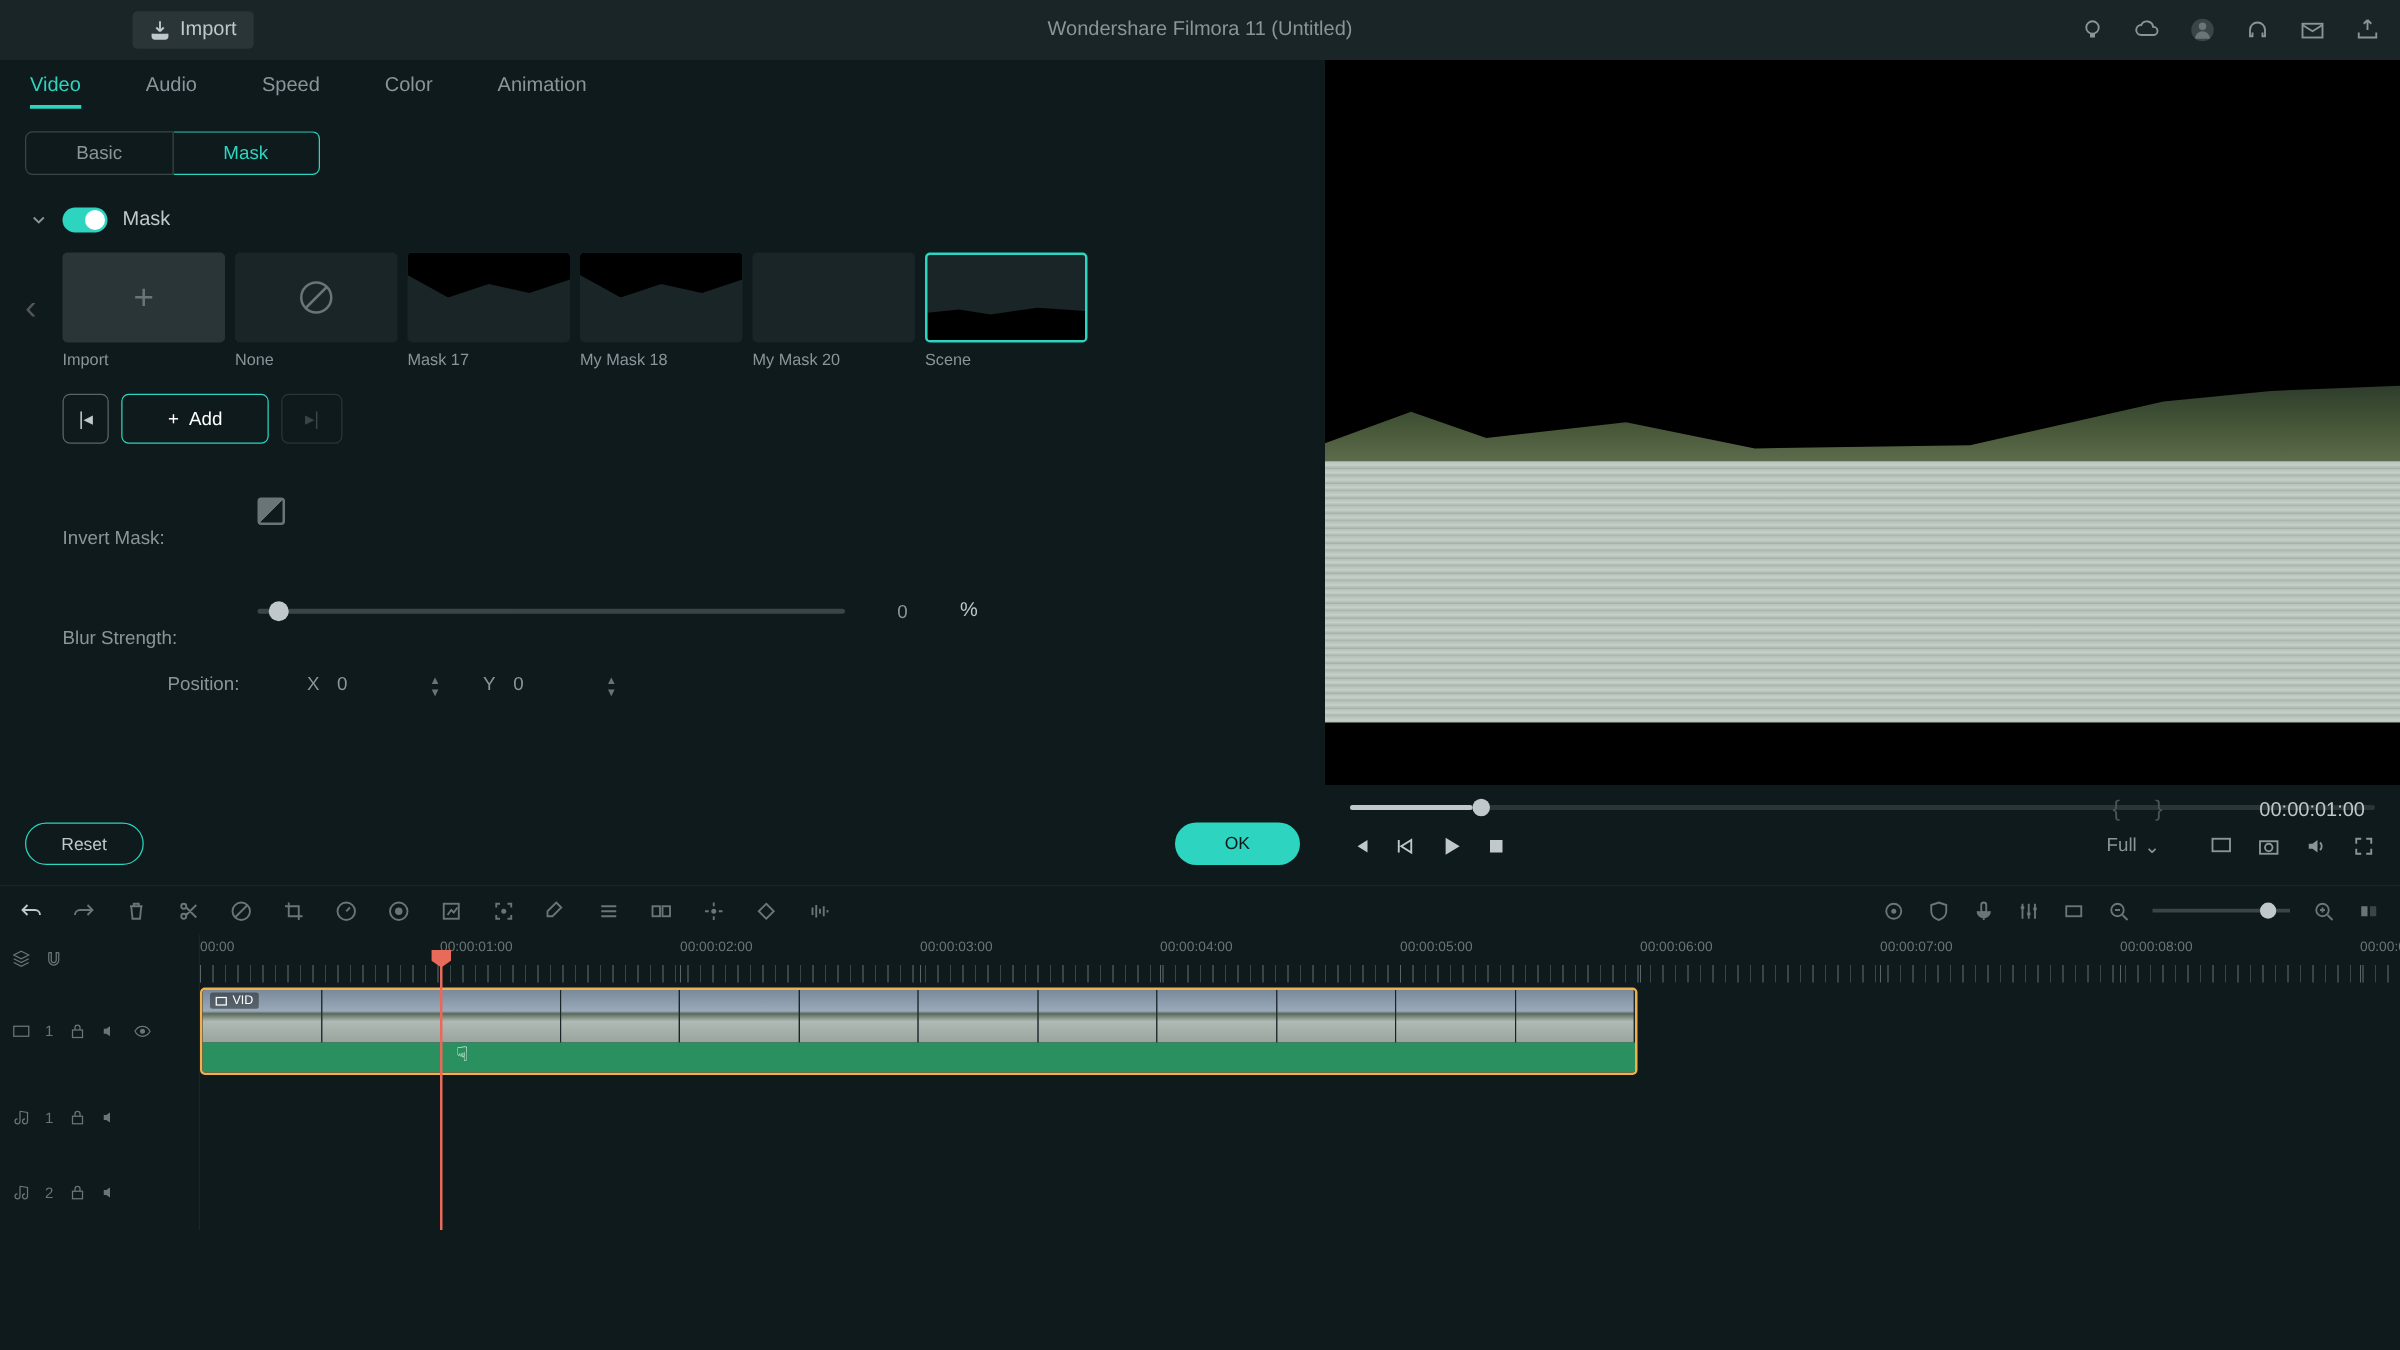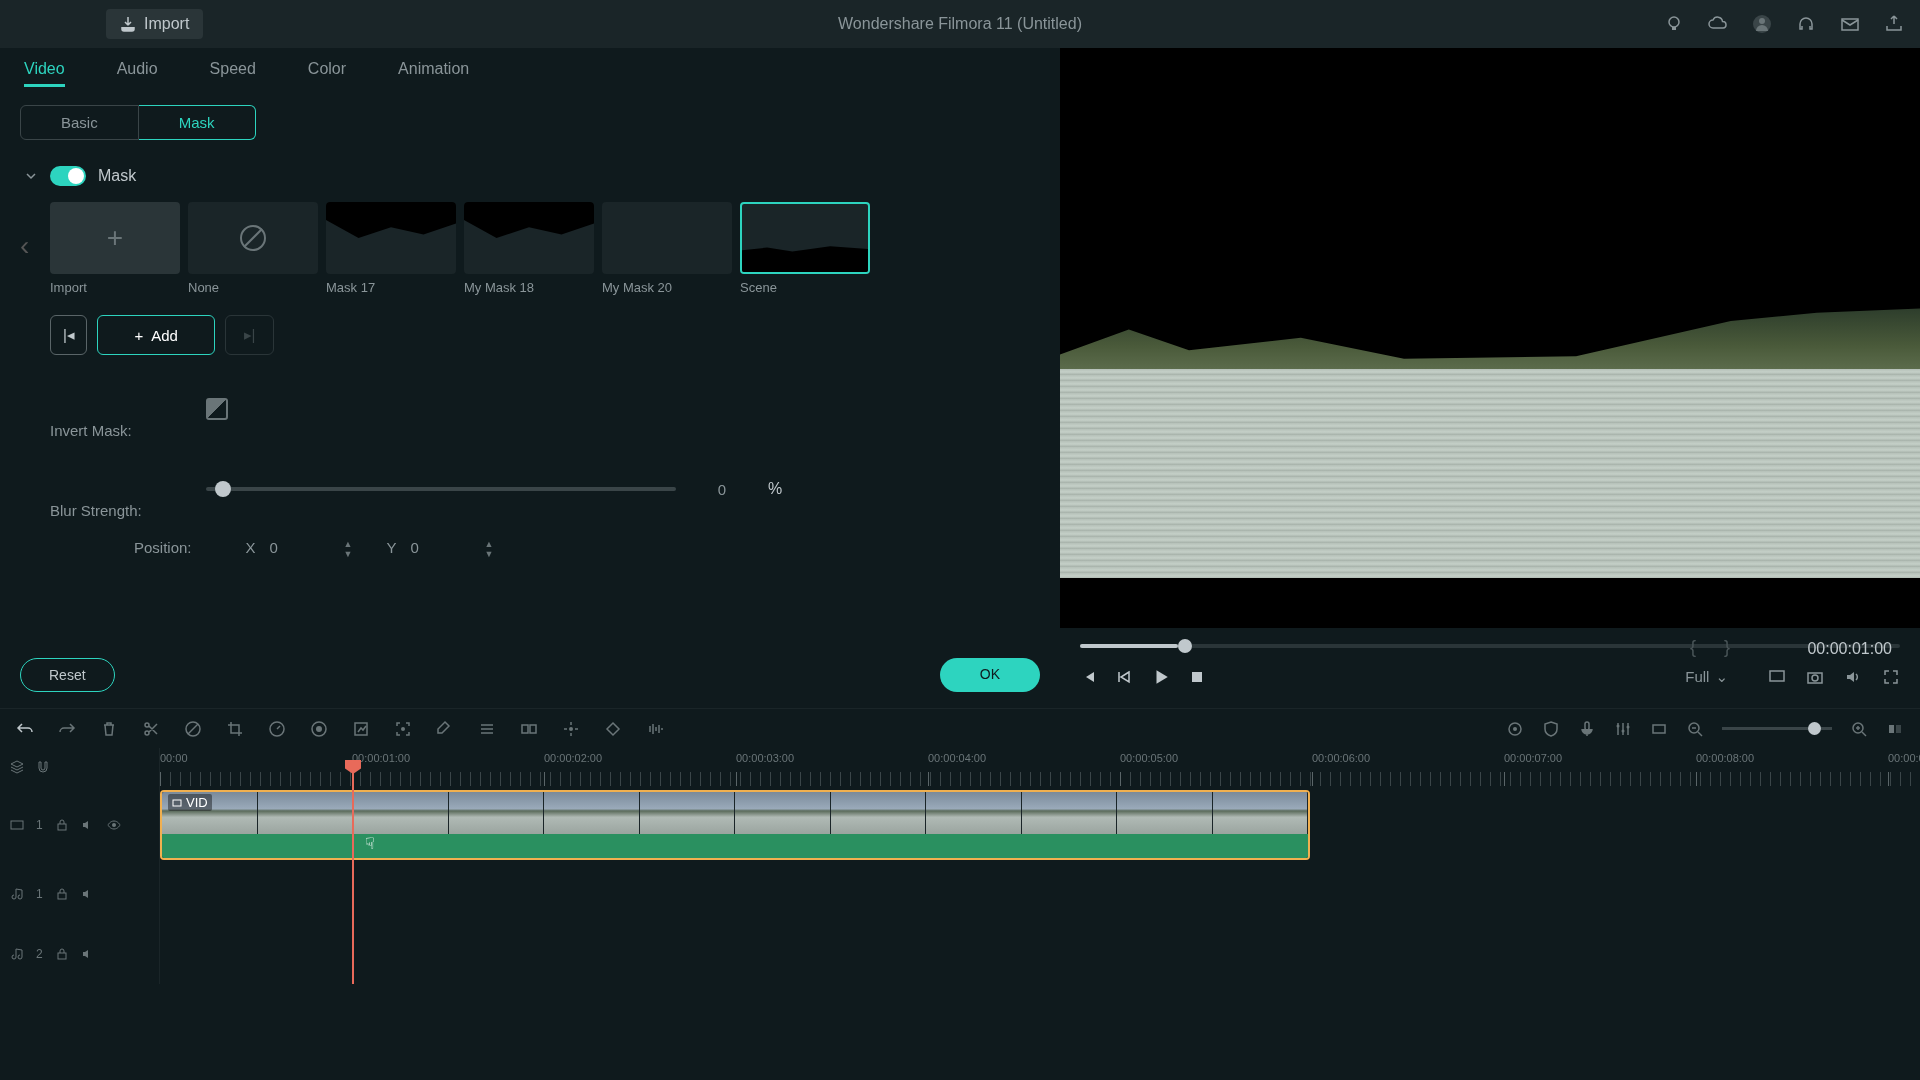--- a/index.html
+++ b/index.html
@@ -117,21 +117,21 @@
 .ruler-ticks::before { content: ''; position: absolute; inset: 0; background: repeating-linear-gradient(90deg, #5a6568 0 1px, transparent 1px 192px); height: 14px; }
 
 .playhead { position: absolute; top: 20px; bottom: -400px; left: 192px; width: 2px; background: #e86a5a; z-index: 10; }
 .playhead::before { content: ''; position: absolute; top: -8px; left: -7px; width: 16px; height: 14px; background: #e86a5a; clip-path: polygon(0 0, 100% 0, 100% 60%, 50% 100%, 0 60%); }
 
 .clip-track { height: 78px; position: relative; }
 .clip { position: absolute; left: 0; width: 1150px; top: 4px; bottom: 4px; border: 2px solid #f0b050; border-radius: 4px; overflow: hidden; display: flex; flex-direction: column; }
 .clip-thumbs { flex: 1; display: flex; background:#3a4548;}
 .clip-thumb { flex: 1; background: linear-gradient(180deg, #7a8a9a 0%, #9aaaba 40%, #5a6a5a 45%, #b0bab5 60%, #9aa49f 100%); border-right: 1px solid #1a2528; }
 .clip-audio { height: 24px; background: #2a9060; }
-.clip-label { position: absolute; top: 2px; left: 6px; font-size: 13px; color: #fff; background: rgba(0,0,0,.4); padding: 1px 4px; border-radius: 2px; display:flex; align-items:center; gap:4px;}
+.clip-label { position: absolute; top: 2px; left: 6px; font-size: 10px; color: #fff; background: rgba(0,0,0,.4); padding: 1px 4px; border-radius: 2px; display:flex; align-items:center; gap:4px;}
 
 .cursor-hand { position: absolute; top: 48px; left: 205px; z-index: 20; font-size: 16px; color:#fff; }
 
 .icon { display: inline-flex; }
 svg { display: block; }
 </style>
 </head>
 <body>
 
 <div class="titlebar">

